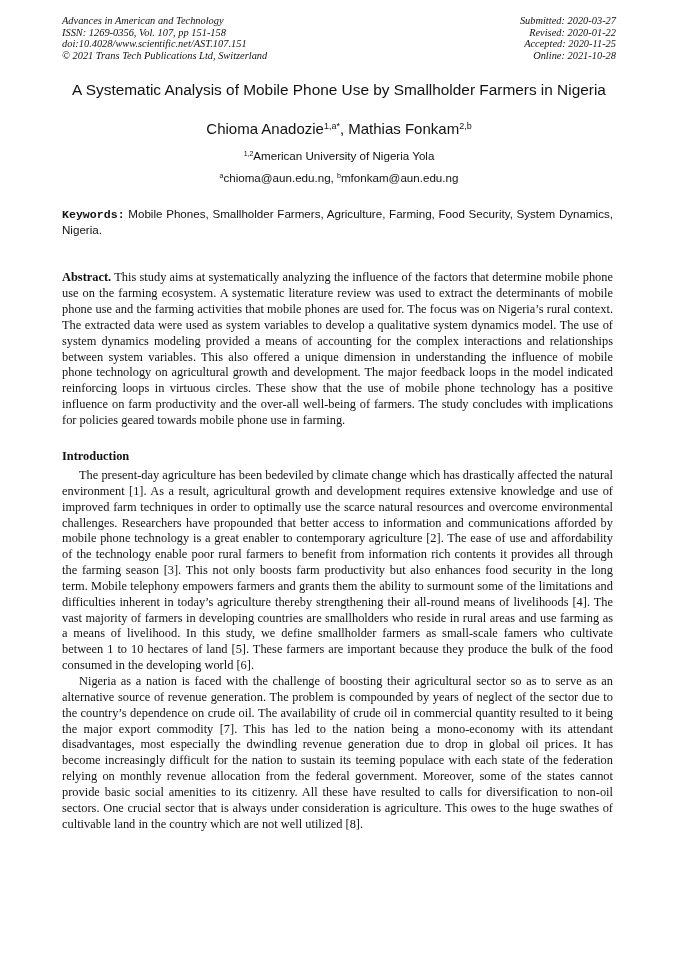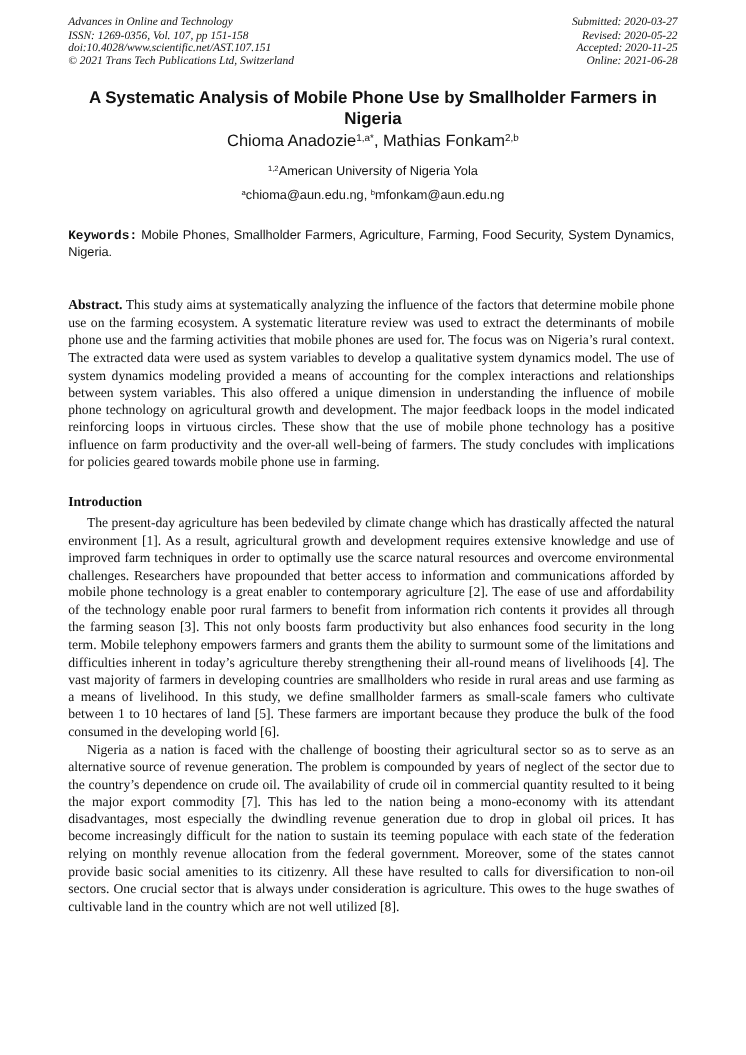--- a/index.html
+++ b/index.html
@@ -1,50 +1,50 @@
 <!DOCTYPE html>
 <html><head>
 <meta charset="utf-8">
 <style>
   html, body { margin: 0; padding: 0; background: #ffffff; }
   body { width: 678px; height: 959px; position: relative; overflow: hidden; color: #111; }
   .page { position: absolute; left: 0; top: 0; width: 678px; height: 959px; }
   .hdr-left { position: absolute; left: 62px; top: 15px; font-family: "Liberation Serif", serif; font-style: italic; font-size: 10.4px; line-height: 11.6px; }
   .hdr-right { position: absolute; right: 62px; top: 15px; text-align: right; font-family: "Liberation Serif", serif; font-style: italic; font-size: 10.4px; line-height: 11.6px; }
   .hdr-left div, .hdr-right div { white-space: nowrap; }
-  .title { position: absolute; left: 62px; width: 554px; top: 80px; text-align: center; font-family: "Liberation Sans", sans-serif; font-weight: bold; font-size: 15.4px; line-height: 19px; }
+  .title { position: absolute; left: 62px; width: 554px; top: 80px; text-align: center; font-family: "Liberation Sans", sans-serif; font-weight: normal; font-size: 15.4px; line-height: 19px; }
   .authors { position: absolute; left: 62px; width: 554px; top: 120px; text-align: center; font-family: "Liberation Sans", sans-serif; font-size: 15px; line-height: 18px; }
   .authors sup, .affil sup, .emails sup { font-size: 0.6em; vertical-align: 0.55em; line-height: 0; }
   .affil { position: absolute; left: 62px; width: 554px; top: 149px; text-align: center; font-family: "Liberation Sans", sans-serif; font-size: 11.6px; line-height: 14px; }
   .emails { position: absolute; left: 62px; width: 554px; top: 171px; text-align: center; font-family: "Liberation Sans", sans-serif; font-size: 11.6px; line-height: 14px; }
   .keywords { position: absolute; left: 62px; width: 551px; top: 206px; font-family: "Liberation Sans", sans-serif; font-size: 11.6px; line-height: 15px; text-align: justify; }
   .keywords b { font-weight: bold; font-family: Liberation Mono, monospace; }
   .abstract { position: absolute; left: 62px; width: 551px; top: 256px; font-family: "Liberation Serif", serif; font-size: 12.4px; line-height: 15.9px; text-align: justify; margin-top: 14px; }
   .abstract b { font-weight: bold; }
   .section { position: absolute; left: 62px; top: 449px; font-family: "Liberation Serif", serif; font-weight: bold; font-size: 12.4px; line-height: 15px; }
   .body { position: absolute; left: 62px; width: 551px; top: 468px; font-family: "Liberation Serif", serif; font-size: 12.4px; line-height: 15.85px; text-align: justify; }
   .body p { margin: 0; text-indent: 17px; font-family: Liberation Serif, serif; }
 </style>
 </head>
 <body>
 
 <div class="page">
 
   <div class="hdr-left">
-    <div>Advances in Online and Technology</div>
+    <div>Advances in American and Technology</div>
     <div>ISSN: 1269-0356, Vol. 107, pp 151-158</div>
     <div>doi:10.4028/www.scientific.net/AST.107.151</div>
     <div>© 2021 Trans Tech Publications Ltd, Switzerland</div>
   </div>
 
   <div class="hdr-right">
     <div>Submitted: 2020-03-27</div>
-    <div>Revised: 2020-05-22</div>
+    <div>Revised: 2020-01-22</div>
     <div>Accepted: 2020-11-25</div>
-    <div>Online: 2021-06-28</div>
+    <div>Online: 2021-10-28</div>
   </div>
 
   <div class="title">A Systematic Analysis of Mobile Phone Use by Smallholder Farmers in Nigeria</div>
 
   <div class="authors">
     <span>Chioma Anadozie</span><sup>1,a*</sup><span>, </span><span>Mathias Fonkam</span><sup>2,b</sup>
   </div>
 
   <div class="affil">
     <sup>1,2</sup><span>American University of Nigeria Yola</span>

